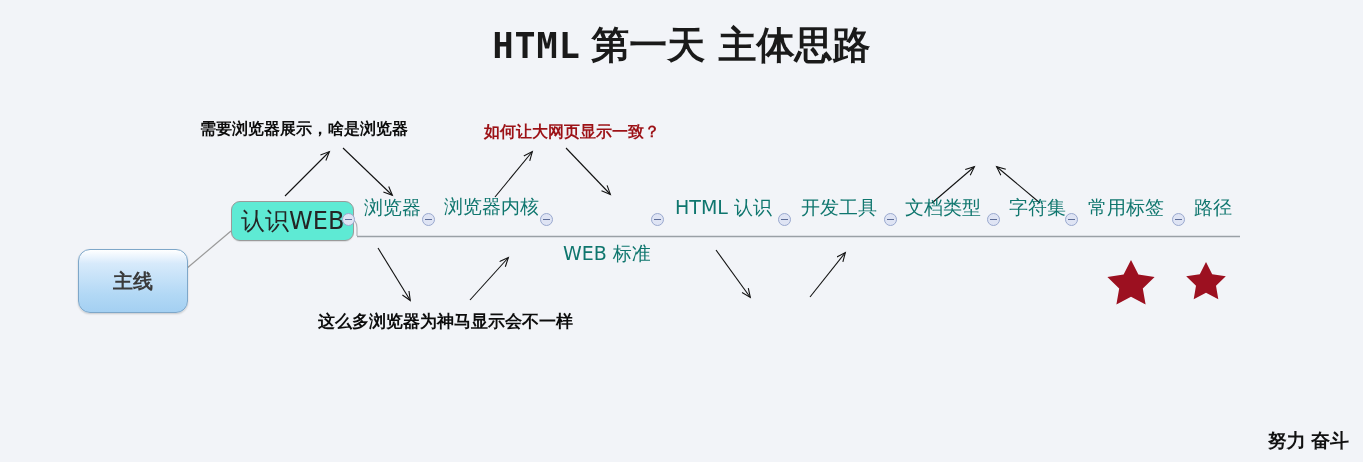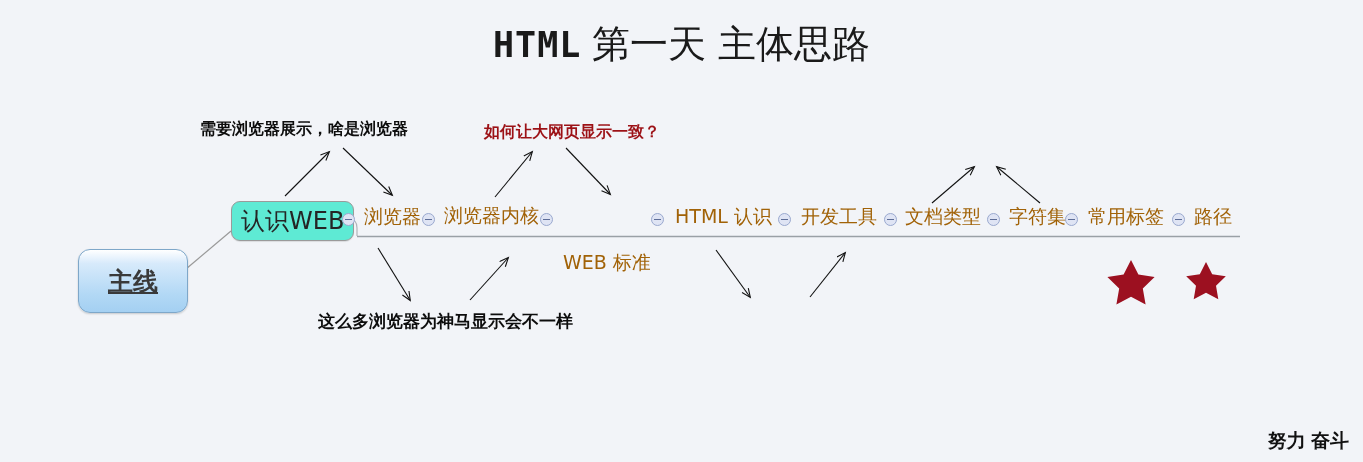--- a/index.html
+++ b/index.html
@@ -32,41 +32,40 @@
     line-height: 1.2;
   }
   #title .mono {
     font-family: "DejaVu Sans Mono", "Liberation Mono", monospace;
     font-weight: bold;
     letter-spacing: 1px;
     font-size: 35px;
   }
   #title .cjk {
     font-family: "DejaVu Serif", "Liberation Serif", serif;
-    font-weight: 400;
+    font-weight: 700;
   }
 
   
   #root-node {
     left: 78px; top: 249px;
     width: 108px; height: 62px;
     border-radius: 12px;
     border: 1px solid #7ea7c9;
     background: linear-gradient(to bottom, #ffffff 0%, #d7eafb 22%, #b2d8f5 72%, #a4d0f2 100%);
     box-shadow: 0 1px 2px rgba(0,0,0,0.18);
     display: flex;
     align-items: center;
     justify-content: center;
   }
   #root-node-label {
     font-family: "DejaVu Sans", sans-serif;
     font-weight: bold;
-    font-size: 25px;
+    font-size: 20px;
     color: #3a3a3a;
-    text-decoration: underline;
   }
 
   
   #first-node {
     left: 231px; top: 201px;
     height: 38px;
     padding: 0 9px;
     border-radius: 9px;
     border: 1px solid #9a9a9a;
     background: #5eead4;
@@ -77,23 +76,23 @@
   }
   #first-node-label {
     font-size: 24px;
     color: #252525;
     white-space: nowrap;
     font-family: "DejaVu Sans", sans-serif;
   }
 
   
   .chain-node {
-    top: 203px;
+    top: 194px;
     font-size: 19px;
-    color: #a16207;
+    color: #0f766e;
     white-space: nowrap;
     font-family: "DejaVu Sans", sans-serif;
     line-height: 26px;
   }
 
   
   .collapse-icon {
     top: 213px;
     width: 13px; height: 13px;
     border-radius: 50%;

